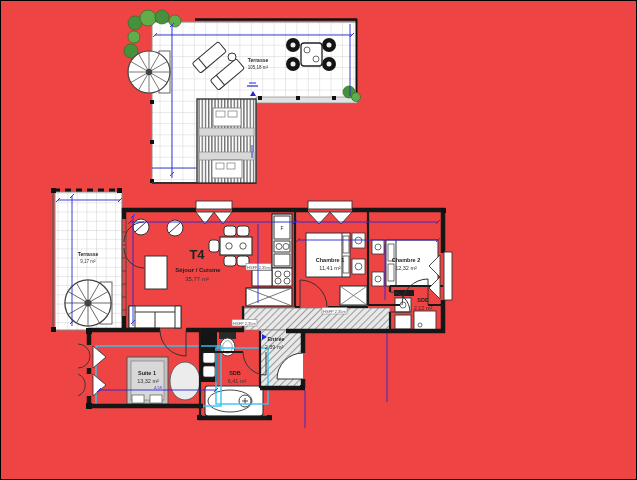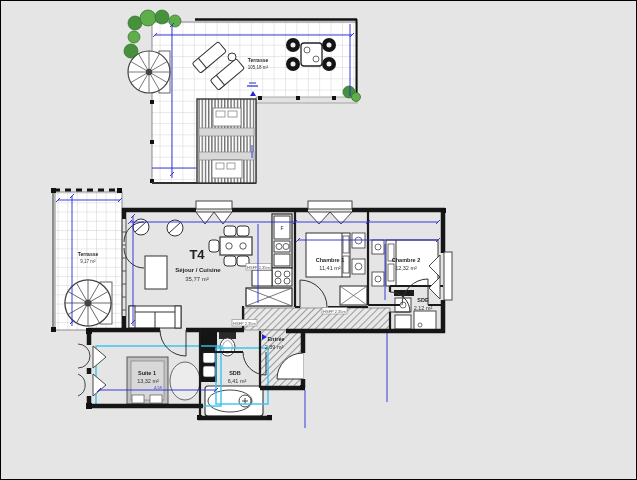--- a/index.html
+++ b/index.html
@@ -1,17 +1,17 @@
 <!DOCTYPE html>
 <html><head>
 <meta charset="utf-8">
 <style>
   html,body{margin:0;padding:0;background:#ffffff;}
   .canvas{
-    width:637px;height:480px;position:relative;background:#e5e5e5;
+    width:637px;height:480px;position:relative;background:#ef4444;
     font-family:"Liberation Sans",sans-serif;overflow:hidden;
   }
   svg{display:block;}
   text{font-family:"Liberation Sans",sans-serif;fill:#222;}
   .roomname{font-weight:bold;fill:#1d1d1d;}
   .area{fill:#333;}
   .tiny{fill:#555;}
   .dimtxt{fill:#2626d8;}
 </style>
 </head>

